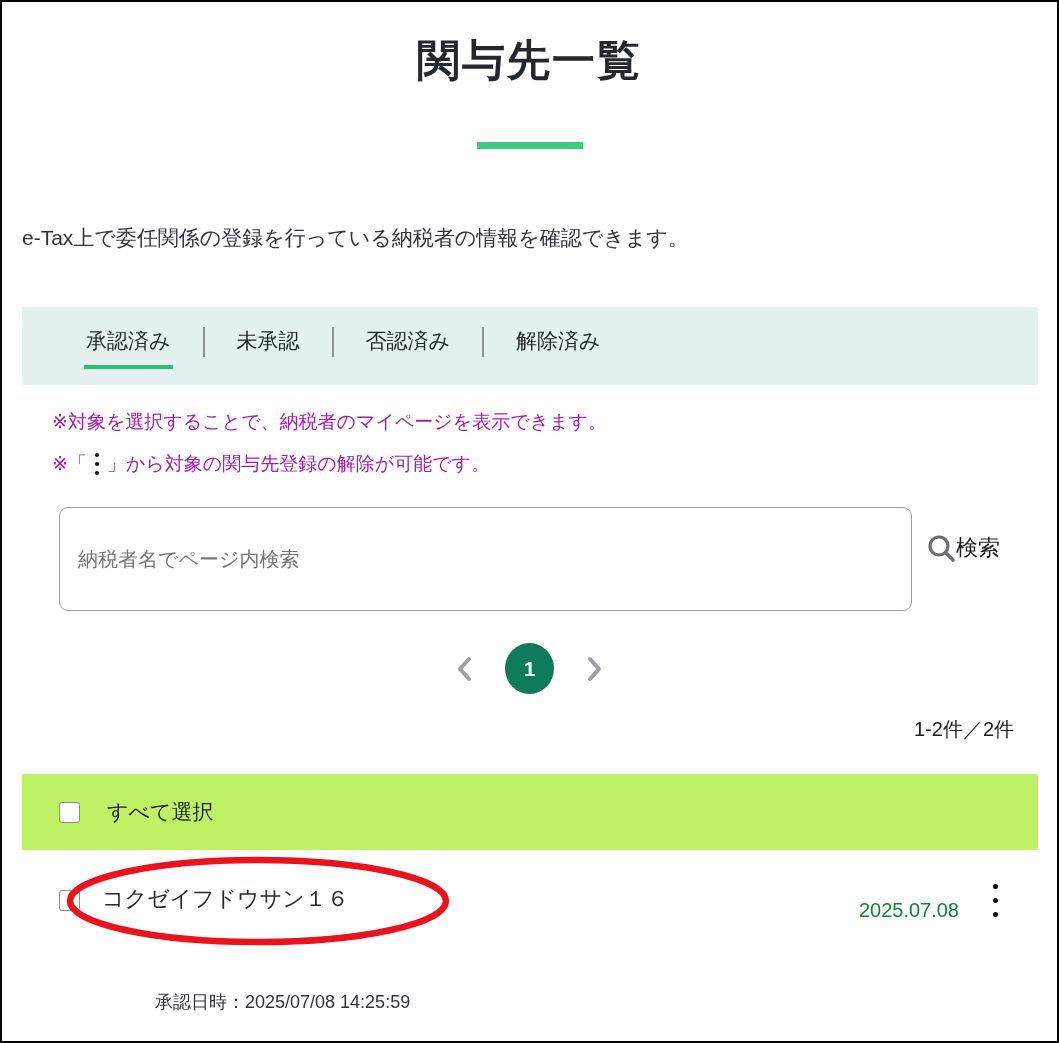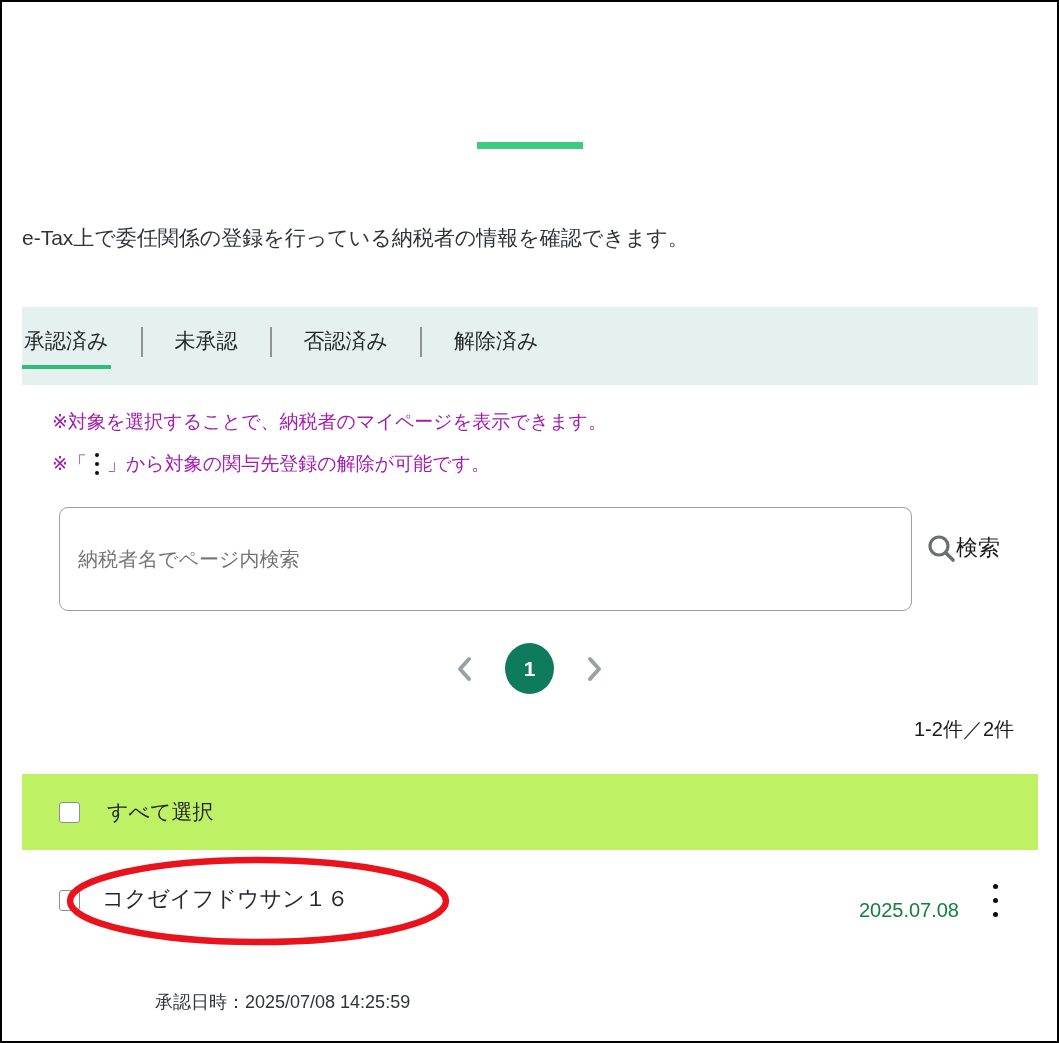--- a/index.html
+++ b/index.html
@@ -11,21 +11,21 @@
   .page-title{position:absolute;top:30px;left:0;width:100%;margin:0;
               text-align:center;font-size:43px;font-weight:bold;color:#24282c;letter-spacing:2px;}
   .title-accent{position:absolute;top:140px;left:50%;transform:translateX(-50%);
                 width:106px;height:7px;background:#3ecb7e;}
 
   
   .description{position:absolute;top:222px;left:20px;margin:0;font-size:21px;color:#30343a;}
 
   
   .tabstrip{position:absolute;top:305px;left:20px;right:19px;height:78px;
-            background:#e5f1ee;display:flex;align-items:center;box-sizing:border-box;}
+            background:#e5f1ee;display:flex;align-items:center;padding-left:62px;box-sizing:border-box;}
   .tab{position:relative;font-size:21px;color:#24282c;padding:10px 2px 20px 2px;cursor:pointer;}
   .tab.active::after{content:"";position:absolute;left:0;right:0;bottom:6px;height:4px;background:#2fbe7a;}
   .tab-sep{width:2px;height:30px;background:#8f9396;margin:0 30px;align-self:center;transform:translateY(-4px);}
 
   
   .note{position:absolute;left:50px;margin:0;font-size:19px;color:#a21caf;display:flex;align-items:center;}
   .note-1{top:407px;}
   .note-2{top:449px;}
   .kebab-inline{display:inline-flex;flex-direction:column;gap:5px;margin:0 8px;align-items:center;}
   .kebab-inline i{width:4px;height:4px;border-radius:50%;background:#111;}
@@ -69,20 +69,21 @@
   .subline-approval{top:140px;margin-left:40px;}
 
   
   .annotation-ellipse{position:absolute;left:60px;top:852px;pointer-events:none;}
 </style>
 </head>
 <body>
 
 <div class="page">
 
+  <h1 class="page-title">関与先一覧</h1>
   <div class="title-accent"></div>
 
   <p class="description">e-Tax上で委任関係の登録を行っている納税者の情報を確認できます。</p>
 
   <div class="tabstrip">
     <div class="tab active">承認済み</div>
     <div class="tab-sep"></div>
     <div class="tab">未承認</div>
     <div class="tab-sep"></div>
     <div class="tab">否認済み</div>

